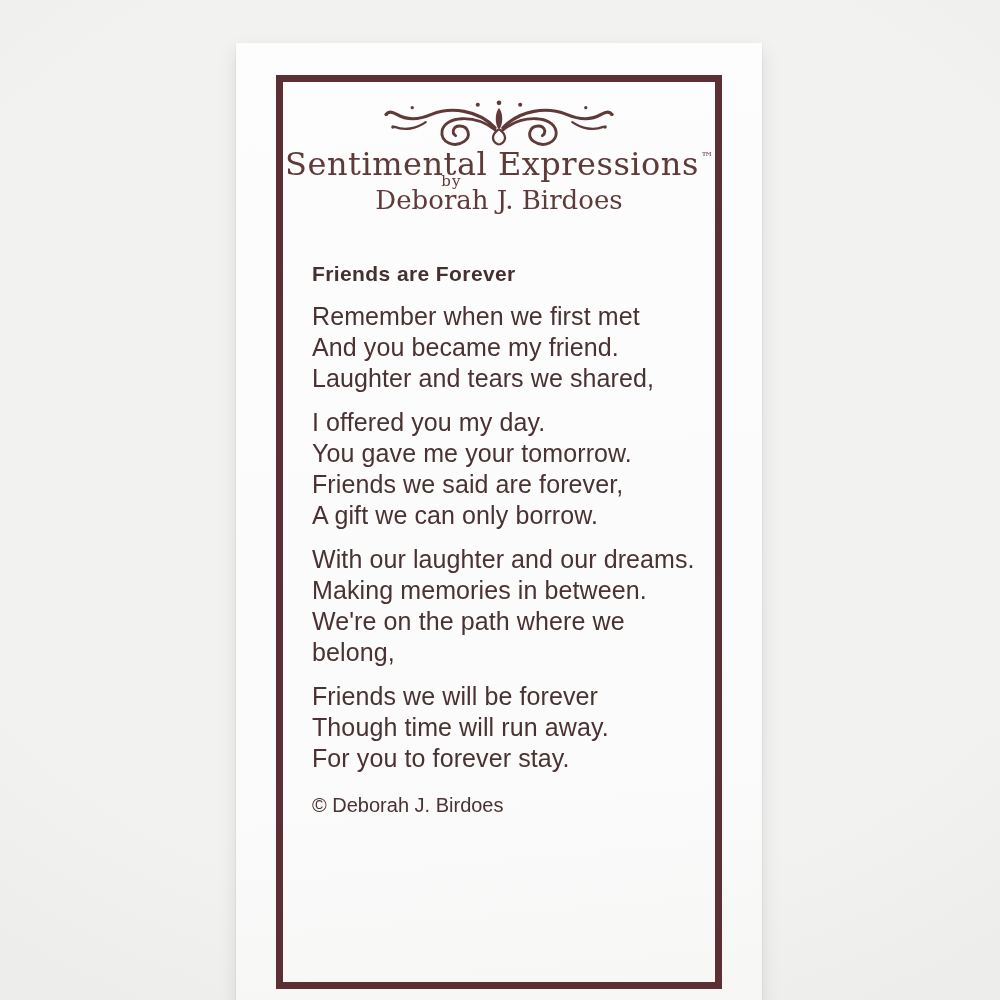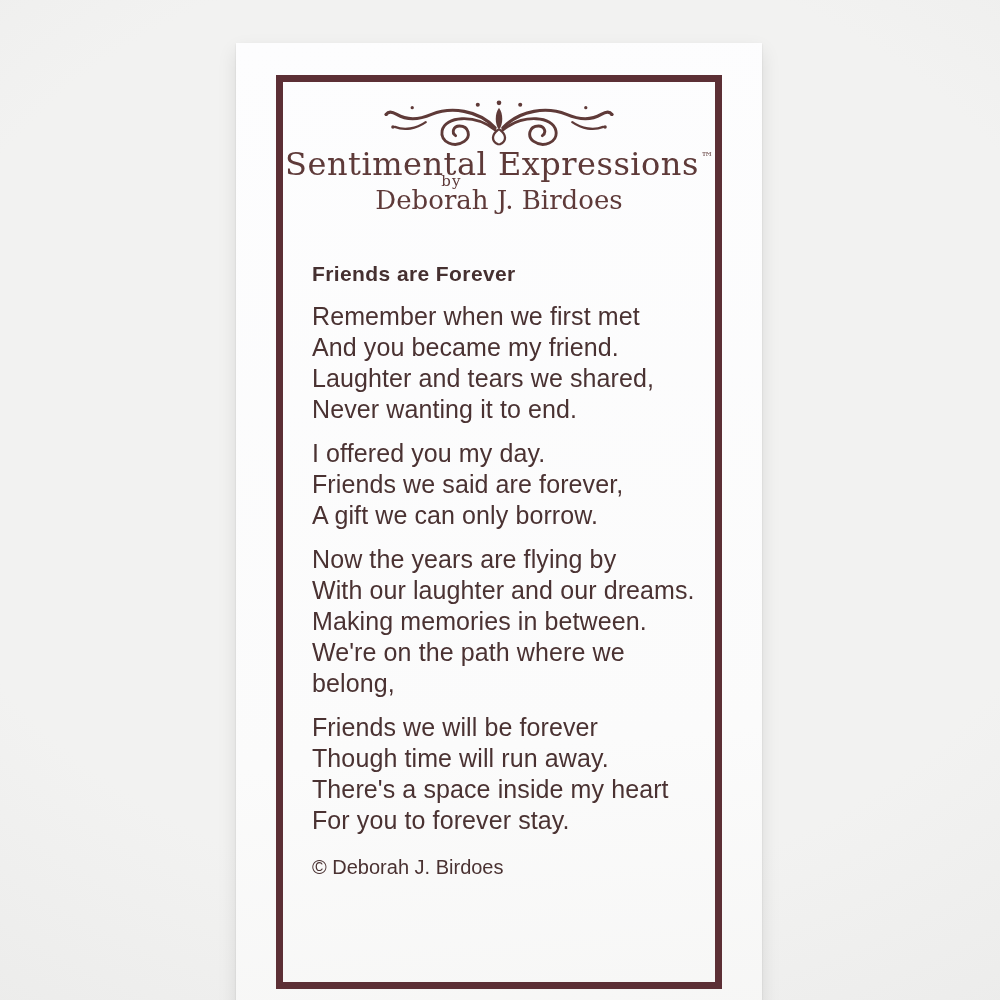--- a/index.html
+++ b/index.html
@@ -89,39 +89,37 @@
       </div>
     </div>
 
     <div class="poem">
       <h1 class="poem-title">Friends are Forever</h1>
 
       <p class="stanza">
         <span class="line">Remember when we first met</span>
         <span class="line">And you became my friend.</span>
         <span class="line">Laughter and tears we shared,</span>
-        <span class="line">Never wanting it to end.</span>
       </p>
 
       <p class="stanza">
         <span class="line">I offered you my day.</span>
+        <span class="line">You gave me your tomorrow.</span>
         <span class="line">Friends we said are forever,</span>
         <span class="line">A gift we can only borrow.</span>
       </p>
 
       <p class="stanza">
-        <span class="line">Now the years are flying by</span>
         <span class="line">With our laughter and our dreams.</span>
         <span class="line">Making memories in between.</span>
         <span class="line">We're on the path where we belong,</span>
       </p>
 
       <p class="stanza">
         <span class="line">Friends we will be forever</span>
         <span class="line">Though time will run away.</span>
-        <span class="line">There's a space inside my heart</span>
         <span class="line">For you to forever stay.</span>
       </p>
 
       <p class="copyright">© Deborah J. Birdoes</p>
     </div>
   </div>
 </div>
 
 </body></html>

